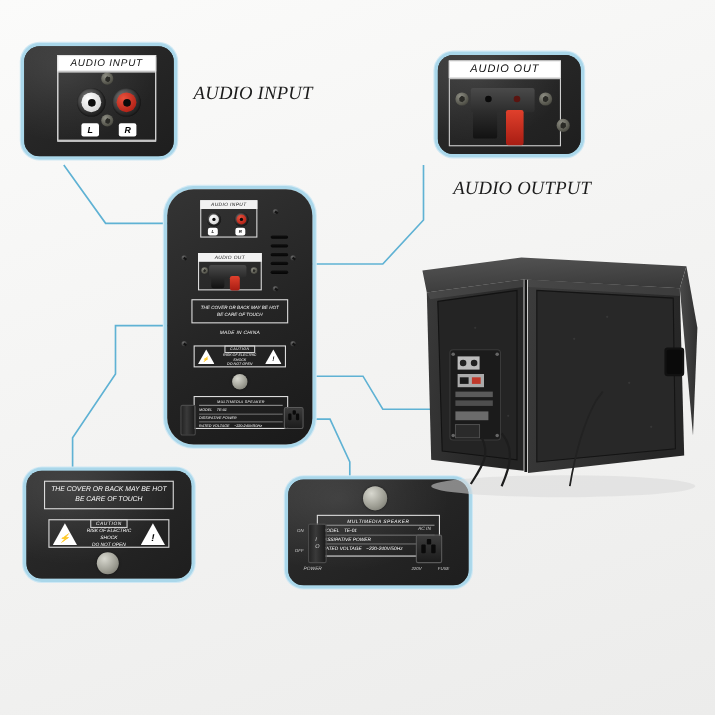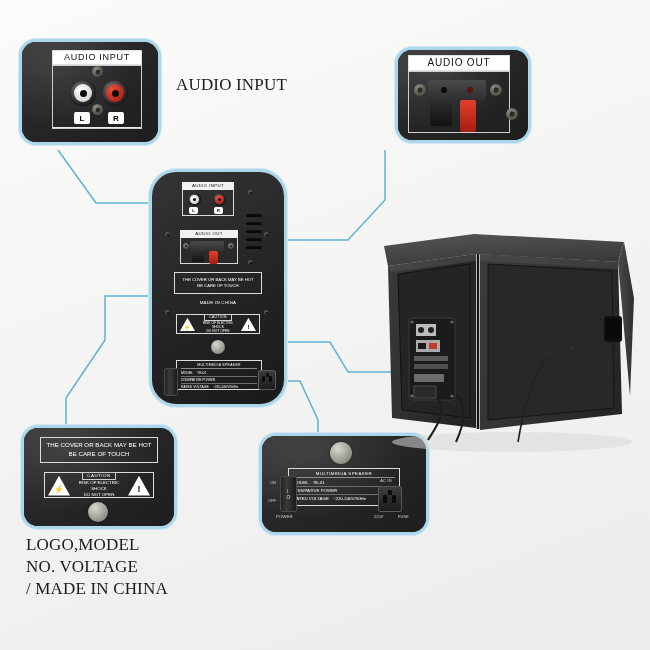--- a/index.html
+++ b/index.html
@@ -13,20 +13,21 @@
     background: linear-gradient(160deg, #fbfbfa 0%, #f4f4f3 45%, #ececeb 100%);
     font-family: "Liberation Serif", serif;
     overflow: hidden;
     position: relative;
   }
   #stage {
     position: absolute;
     inset: 0;
     width: 650px;
     height: 492px;
+    font-style: italic;
   }
   #leaders {
     position: absolute;
     left: 0; top: 0;
     width: 650px; height: 650px;
     pointer-events: none;
   }
 
   
   .panel {
@@ -342,20 +343,21 @@
       <div class="slot" style="left:72%; top:7px; width:6px; height:6px; background:#5a1410;"></div>
     </div>
     <div class="lever black" style="left:32px; top:50px; width:22px; height:26px;"></div>
     <div class="lever red" style="left:62px; top:50px; width:16px; height:32px;"></div>
 
     <div class="screwhex" style="left:16px; top:34px; width:12px; height:12px;"></div>
     <div class="screwhex" style="left:92px; top:34px; width:12px; height:12px;"></div>
     <div class="screwhex" style="left:108px; top:58px; width:12px; height:12px;"></div>
   </div>
 
+  <div class="caption" style="left:412px; top:160px; font-size:17px;">AUDIO OUTPUT</div>
 
   <div style="position:absolute; left:152px; top:172px; width:132px; height:232px;
               border-radius:24px; box-shadow:0 0 0 3px #aad7ea, 0 0 0 4px #d3eaf5;
               background:linear-gradient(150deg,#343434,#242424 55%,#1a1a1a);
               overflow:hidden;">
 
     <div style="position:absolute; left:30px; top:10px; width:52px; height:34px;
                 border:1px solid #d9d9d9; box-sizing:border-box;"></div>
     <div style="position:absolute; left:30px; top:10px; width:52px; height:8px; background:#f2f2f2;"></div>
     <div class="wtitle" style="position:absolute; left:30px; top:10px; width:52px; font-size:4.4px; color:#111; line-height:8px;">AUDIO INPUT</div>
@@ -460,23 +462,20 @@
         <div>DO NOT OPEN</div>
       </div>
       <div class="tri" style="width:22px; height:21px;">
         <span style="font-size:9px; font-weight:bold;">!</span>
       </div>
     </div>
 
     <div class="knob" style="left:64px; top:74px; width:20px; height:20px;"></div>
   </div>
 
-  <div class="caption" style="left:26px; top:534px; font-size:17px;">LOGO,MODEL
-NO. VOLTAGE
-/ MADE IN CHINA</div>
 
   <div class="panel" style="left:262px; top:436px; width:164px; height:96px;">
     <div class="plate-tex"></div>
 
     <div class="knob" style="left:68px; top:6px; width:22px; height:22px;"></div>
 
     <div class="spec" style="left:26px; top:32px; width:112px; height:38px; font-size:4.4px;">
       <div class="st">MULTIMEDIA SPEAKER</div>
       <div class="row">
         <span class="k">MODEL</span>

